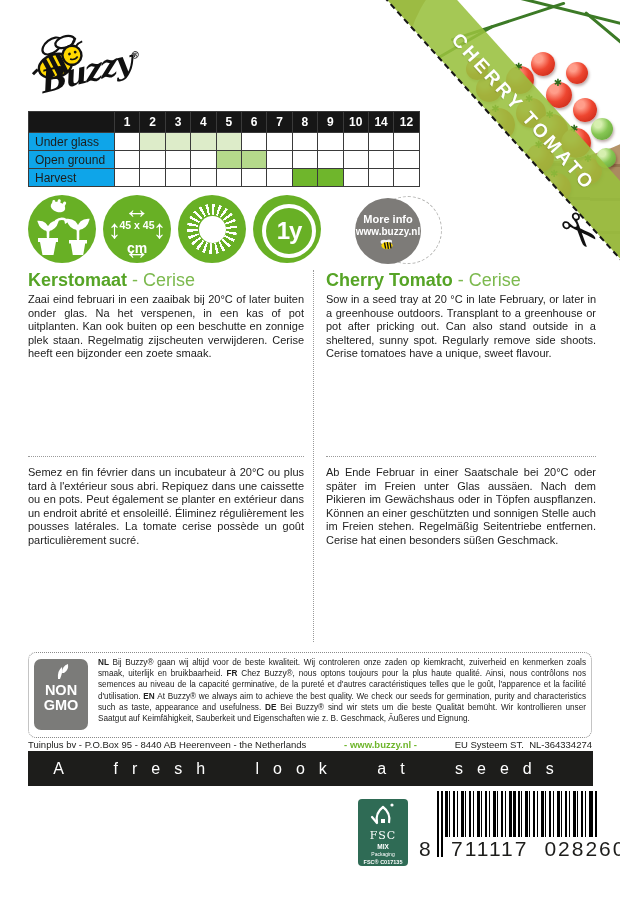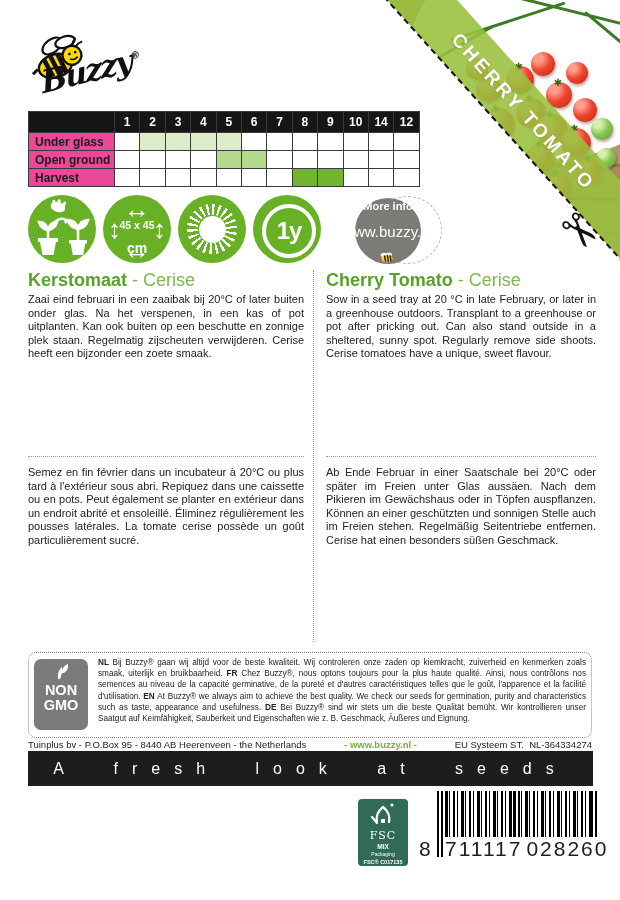--- a/index.html
+++ b/index.html
@@ -24,21 +24,21 @@
      background:rgba(152,192,62,.88);display:flex;align-items:center;justify-content:center;}
   #ribbon span{color:#fff;font-weight:bold;font-size:19px;letter-spacing:3px;text-shadow:0 1px 1px rgba(0,0,0,.15);white-space:nowrap;}
   #cutline{left:134px;top:129px;width:460px;margin-left:-230px;transform:rotate(48deg);border-top:2px dashed #161616;}
   #scissors{left:560px;top:208px;font-size:46px;line-height:46px;transform:rotate(48deg);color:#111;}
 
   
   #calendar{left:28px;top:111px;width:391px;border-left:1px solid #3a3a3a;border-top:1px solid #3a3a3a;font-size:12px;}
   .cal-row{display:grid;grid-template-columns:86px repeat(12,25.4px);}
   .cal-cell{border-right:1px solid #3a3a3a;border-bottom:1px solid #3a3a3a;height:17px;display:flex;align-items:center;justify-content:center;background:#fff;}
   .cal-head .cal-cell{background:#161616;color:#fff;font-weight:bold;height:20px;}
-  .cal-label{justify-content:flex-start;padding-left:6px;font-weight:bold;background:#ec4899;}
+  .cal-label{justify-content:flex-start;padding-left:6px;font-weight:normal;background:#0ea5e9;}
   .fill-light{background:var(--under-glass);}
   .fill-medium{background:var(--open-ground);}
   .fill-dark{background:var(--harvest);}
 
   
   .picto{width:68px;height:68px;border-radius:50%;background:var(--green);position:absolute;top:195px;}
   .picto svg{position:absolute;inset:0;}
   #icon-spacing .arr{position:absolute;color:#fff;font-weight:bold;}
   #icon-spacing .h{font-size:26px;left:50%;transform:translateX(-50%);line-height:16px;}
   #icon-spacing .v{font-size:26px;top:50%;transform:translateY(-50%);line-height:26px;}
@@ -46,23 +46,23 @@
   #spacing-label{top:24px;font-size:10.5px;}
   #spacing-unit{top:45px;font-size:14px;}
   #sun-rays{position:absolute;inset:7px;border-radius:50%;
      background:repeating-conic-gradient(#fff 0deg 6.5deg,transparent 6.5deg 16.4deg);
      -webkit-mask:radial-gradient(circle closest-side,transparent 0 52%,#000 54% 92%,transparent 94%);
      mask:radial-gradient(circle closest-side,transparent 0 52%,#000 54% 92%,transparent 94%);}
   #sun-core{position:absolute;left:50%;top:50%;width:27px;height:27px;margin:-13.5px;border-radius:50%;background:#fff;}
   #oneyear-ring{position:absolute;left:50%;top:50%;width:46px;height:46px;margin:-25px;border:4px solid #fff;border-radius:50%;display:flex;align-items:center;justify-content:center;}
   #oneyear-ring span{color:#fff;font-weight:bold;font-size:24px;letter-spacing:-1px;}
   #moreinfo-dash{left:374px;top:196px;width:66px;height:66px;border:1.5px dashed #b5b5b3;border-radius:50%;}
-  #moreinfo{left:355px;top:198px;width:66px;height:66px;border-radius:50%;background:var(--gray-circle);display:flex;flex-direction:column;align-items:center;justify-content:center;gap:11px;}
+  #moreinfo{left:355px;top:198px;width:66px;height:66px;border-radius:50%;background:var(--gray-circle);display:flex;flex-direction:column;align-items:center;justify-content:center;gap:1px;}
   #moreinfo .t1{color:#fff;font-size:11px;font-weight:bold;}
-  #moreinfo .t2{color:#fff;font-size:15px;font-weight:normal;}
+  #moreinfo .t2{color:#fff;font-size:10px;font-weight:bold;}
 
   
   .desc{position:absolute;width:276px;}
   .desc h3{margin:0 0 2px 0;font-size:18px;color:var(--heading-green);}
   .desc h3 .sub{font-weight:normal;color:var(--subtitle-green);}
   .desc p{margin:0;font-size:11px;line-height:13.6px;text-align:justify;color:#222;}
   #desc-en p{text-align:justify;}
   .vdiv{left:313px;top:270px;height:372px;border-left:1px dotted #9a9a9a;}
   .hdiv{top:456px;border-top:1px dotted #9a9a9a;}
 
@@ -79,21 +79,21 @@
   #fsc{left:358px;top:799px;width:50px;height:67px;background:var(--fsc-green);border-radius:4px;color:#fff;text-align:center;box-sizing:border-box;padding-top:2px;}
   #fsc .fsc-word{font-family:"DejaVu Serif",serif;font-size:11px;letter-spacing:1px;margin-top:-2px;}
   #fsc .mix{font-size:6.5px;font-weight:bold;margin-top:1px;}
   #fsc .pkg{font-size:5px;margin-top:1px;}
   #fsc .lic{font-size:5.5px;font-weight:bold;margin-top:2px;}
   #barcode{left:437px;top:791px;width:160px;height:78px;}
   #bars{position:absolute;left:0;top:0;width:160px;height:54px;background:repeating-linear-gradient(90deg,#000 0 2px,#fff 2px 4px,#000 4px 5px,#fff 5px 8px,#000 8px 11px,#fff 11px 12px,#000 12px 13px,#fff 13px 16px);}
   .guard{position:absolute;top:0;width:6px;height:66px;background:linear-gradient(90deg,#000 0 2px,#fff 2px 4px,#000 4px 6px);}
   #g-l{left:0;} #g-m{left:77px;} #g-r{left:154px;}
   #bc-digits{position:absolute;left:6px;top:46px;width:148px;display:flex;justify-content:space-around;}
-  #bc-digits span{background:#fff;font-size:21px;letter-spacing:2px;padding:0 2px;}
+  #bc-digits span{background:#fff;font-size:21px;letter-spacing:2px;padding:0 8px;}
   #bc-first{position:absolute;left:-18px;top:46px;font-size:21px;}
 </style>
 </head>
 <body>
 
 <div class="abs" id="photo-wrap">
   <div id="photo">
     <div id="plate"></div>
     <div id="tomatoes">
         <div class="tomato" style="left: 58px; top: 92px; width: 30px; height: 30px;"></div>

